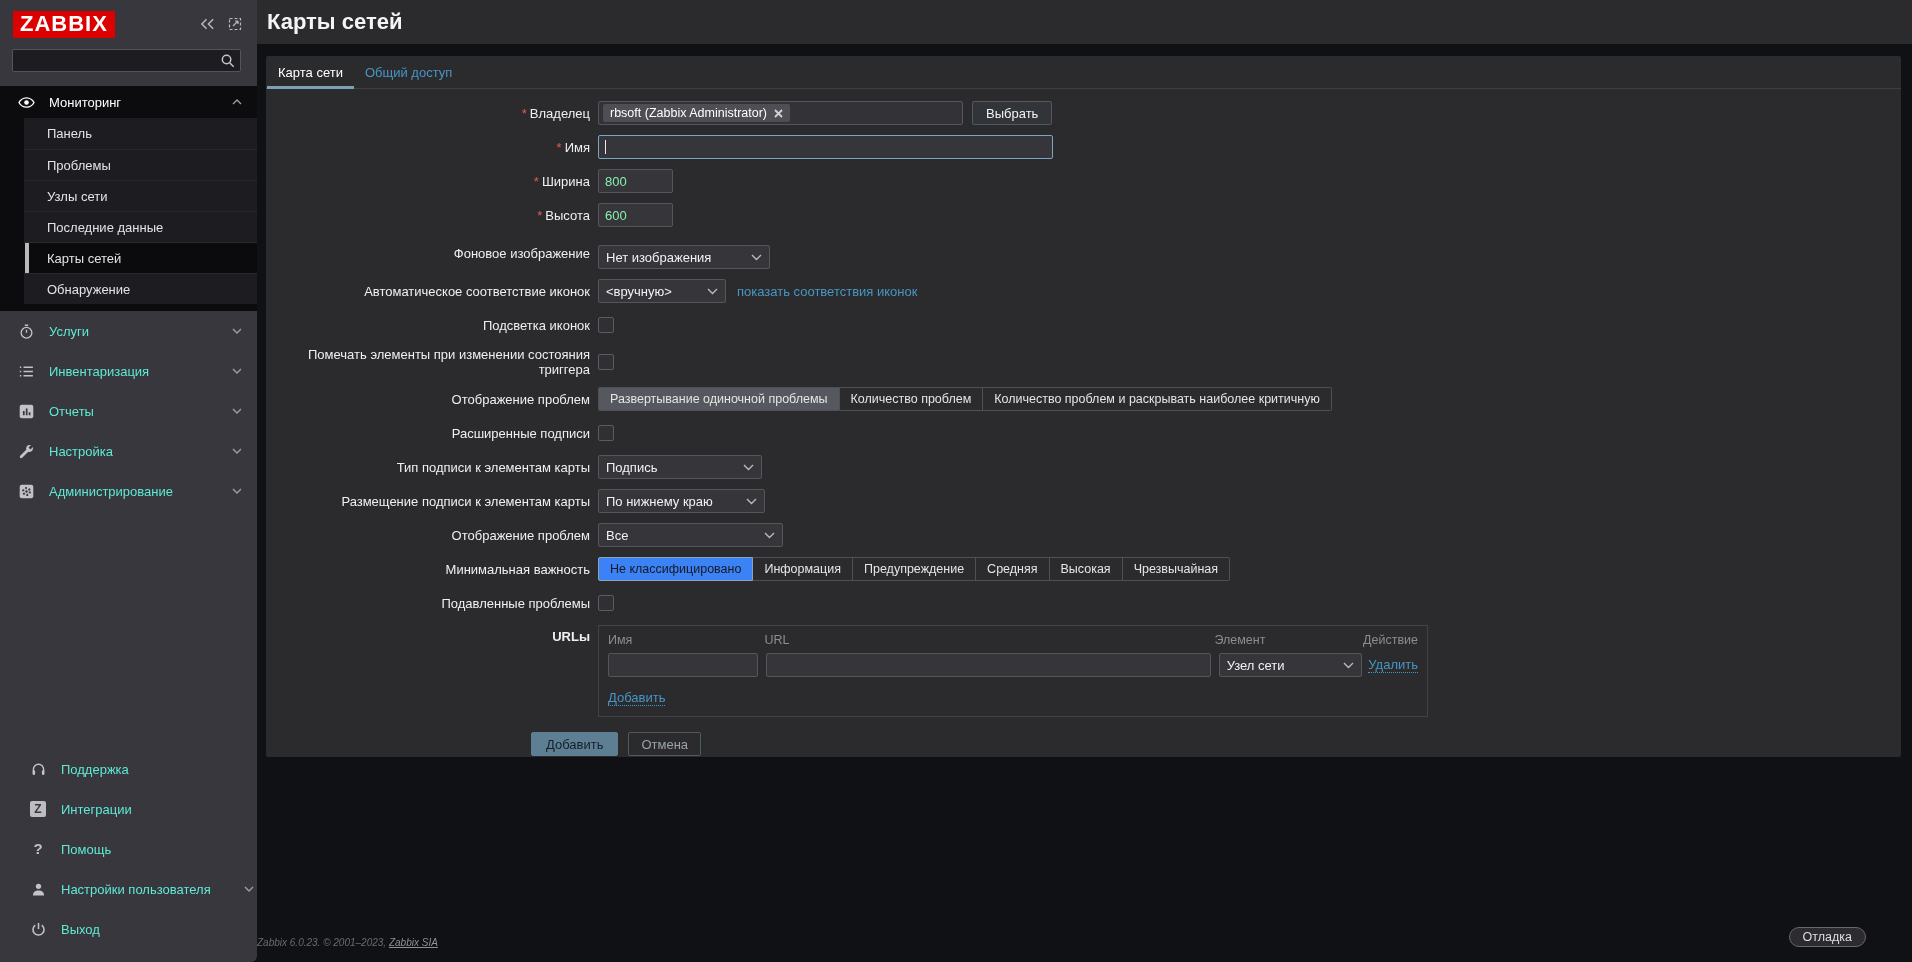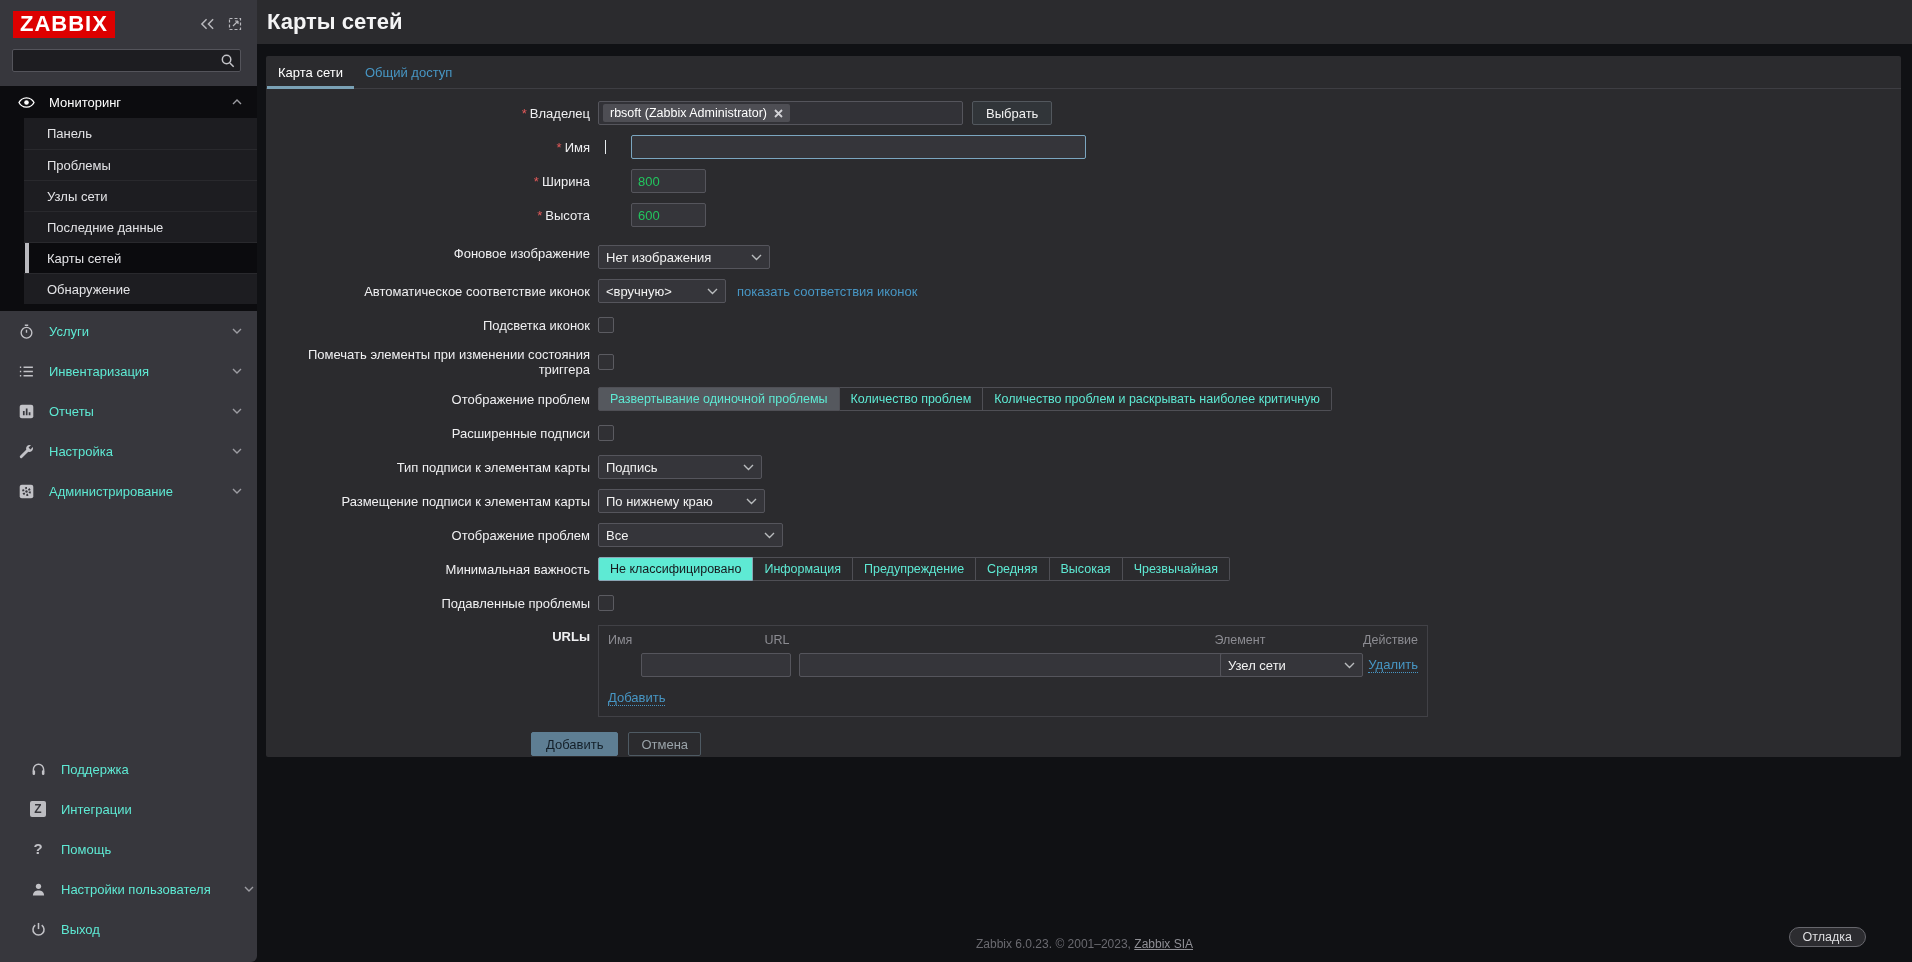--- a/index.html
+++ b/index.html
@@ -55,21 +55,21 @@
   .tab { padding:0 11px; display:flex; align-items:center; font-size:13px; cursor:pointer; position:relative; }
   .tab.active { color:#ffffff; }
   .tab.active::after { content:""; position:absolute; left:0; right:0; bottom:-1px; height:3px; background:#7aa1b5; }
   .tab.inactive { color:#4796c4; }
 
   .form-body { padding:12px 0 0 14px; }
   .frow { display:flex; align-items:center; min-height:24px; margin-bottom:10px; }
   .flabel { width:310px; text-align:right; margin-right:8px; color:#f0f0f2; flex:none; }
   .req { color:#e45959; margin-right:3px; }
 
-  .txt { background:#35353a; border:1px solid #55555c; border-radius:2px; height:24px; color:#22c55e; padding:0 6px; font-size:13px; font-family:inherit;margin-left:33px; }
+  .txt { background:#35353a; border:1px solid #55555c; border-radius:2px; height:24px; color:#86efac; padding:0 6px; font-size:13px; font-family:inherit; }
   .txt.w-big { width:455px; }
   .txt.w-num { width:75px; }
   .txt.focused { border-color:#7ba6c0; }
   .name-wrap { position:relative; }
   .caret { position:absolute; left:7px; top:5px; width:1px; height:14px; background:#e6ebee; animation:blink 1.1s steps(1) infinite; }
   @keyframes blink { 50% { opacity:0; } }
 
   .multiselect { width:365px; height:24px; background:#323237; border:1px solid #55555c; border-radius:2px; display:flex; align-items:center; padding:0 4px; }
   .chip { background:#4e4e54; border-radius:2px; height:18px; display:flex; align-items:center; gap:7px; padding:0 7px; font-size:12.5px; color:#ffffff; white-space:nowrap; }
   .chip .chip-x { cursor:pointer; display:flex; }
@@ -78,41 +78,41 @@
 
   .sel { height:24px; background:#35353a; border:1px solid #55555c; border-radius:2px; display:inline-flex; align-items:center; justify-content:space-between; padding:0 7px; cursor:pointer; color:#f2f2f2; }
   .sel .sel-chev { margin-left:12px; color:#b9bcbe; }
 
   .link { color:#4796c4; text-decoration:none; cursor:pointer; }
   .link.dotted { border-bottom:1px dotted #4796c4; }
 
   .checkbox { width:16px; height:16px; background:#303034; border:1px solid #5b5b61; border-radius:2px; cursor:pointer; }
 
   .seg { display:flex; }
-  .seg-btn { height:24px; display:flex; align-items:center; padding:0 11px; border:1px solid #4f4f55; border-left-width:0; font-size:12.5px; color:#5eead4; cursor:pointer; white-space:nowrap; background:transparent; }
+  .seg-btn { height:24px; display:flex; align-items:center; padding:0 11px; border:1px solid #4f4f55; border-left-width:0; font-size:12.5px; color:#e5e5e5; cursor:pointer; white-space:nowrap; background:transparent; }
   .seg-btn:first-child { border-left-width:1px; border-radius:2px 0 0 2px; }
   .seg-btn:last-child { border-radius:0 2px 2px 0; }
   .seg-btn.sel-grey { background:#55585e; }
-  .seg-btn.sel-blue { background:#5eead4; color:#16191d; border-color:#8aa5b4; }
+  .seg-btn.sel-blue { background:#3b82f6; color:#16191d; border-color:#8aa5b4; }
 
   .urls-row { align-items:flex-start; }
   .urls-row .flabel { padding-top:4px; font-weight:bold; }
   .urls-box { width:830px; border:1px solid #414146; padding:7px 9px 10px; }
   .urls-head { display:flex; color:#8c8c92; font-size:12.5px; margin-bottom:6px; }
   .urls-inputs { display:flex; align-items:center; }
   .uc-name  { width:158px; }
   .uc-url   { width:454px; }
   .uc-elem  { width:150px; }
   .urls-add { margin-top:13px; display:inline-block; font-size:13px; }
 
   .actions-row { margin-left:251px; margin-top:15px; display:flex; gap:10px; }
   .btn-primary { height:24px; background:#5e7e93; border:1px solid #5e7e93; border-radius:2px; color:#142029; padding:0 14px; font-size:13px; font-family:inherit; cursor:pointer; }
   .btn-cancel { height:24px; background:transparent; border:1px solid #4e5a63; border-radius:2px; color:#9aa3a9; padding:0 12px; font-size:13px; font-family:inherit; cursor:pointer; }
 
-  .footer { position:absolute; left:257px; right:0; top:937px; text-align:center; color:#6a6a70; font-size:12px; }
+  .footer { position:absolute; left:257px; right:0; top:937px; text-align:left; color:#6a6a70; font-size:10px;font-style:italic; }
   .footer a { color:#8f8f95; text-decoration:underline; cursor:pointer; }
   .debug-btn { position:absolute; right:46px; top:927px; height:20px; background:#2c2c30; border:1px solid #67676d; border-radius:12px; color:#dfdfe2; padding:0 13px; font-size:12.5px; font-family:inherit; cursor:pointer; }
 </style>
 </head>
 <body>
 
 <div class="sidebar">
   <div class="logo-row">
     <span class="logo">ZABBIX</span>
     <span class="logo-icons">

